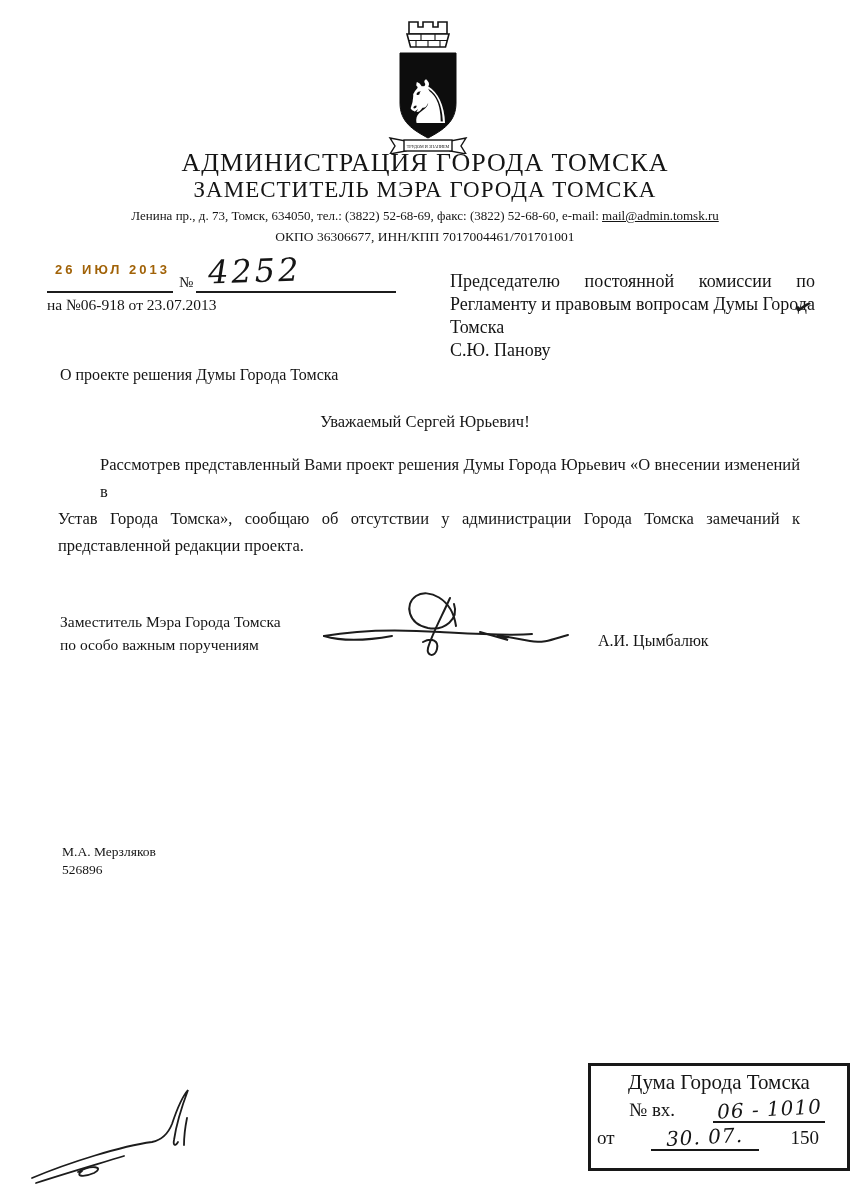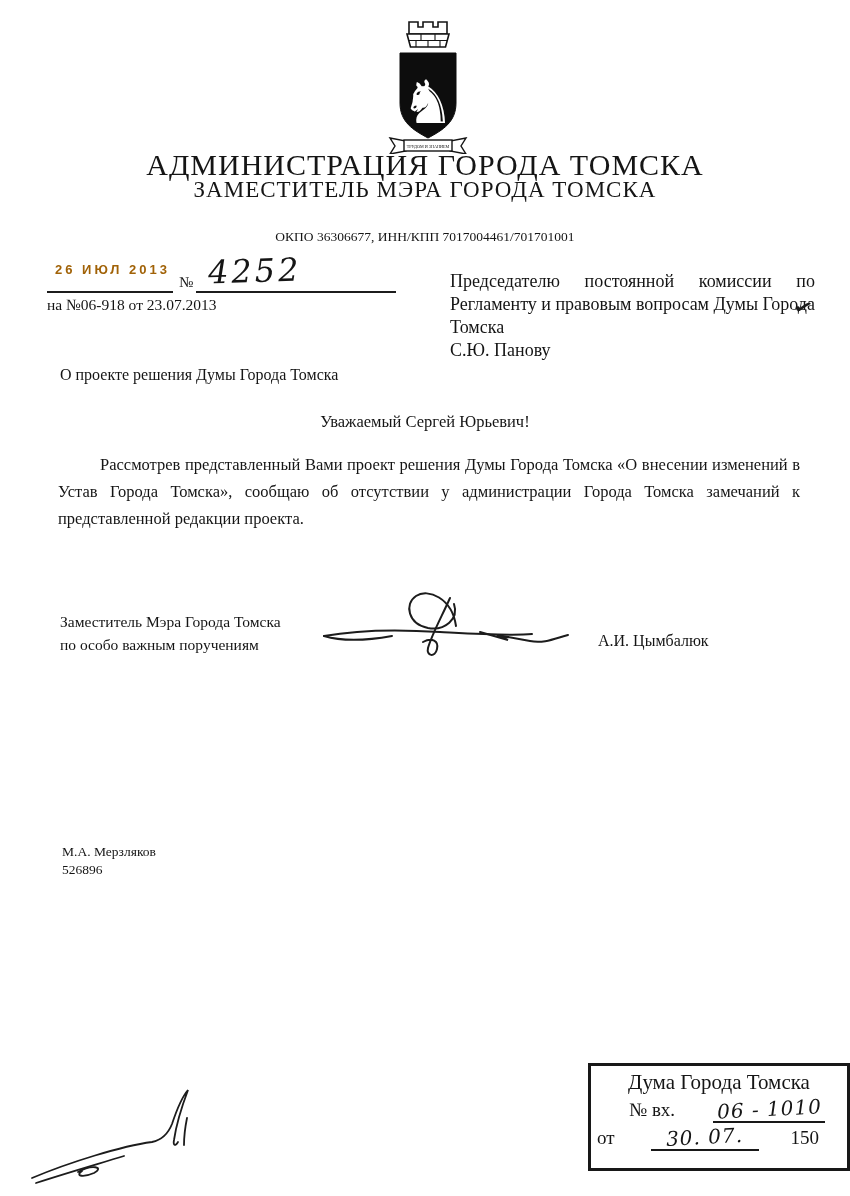--- a/index.html
+++ b/index.html
@@ -9,21 +9,21 @@
     margin: 0 auto;
     background: #ffffff;
     font-family: "Liberation Serif", serif;
     color: #151515;
     overflow: hidden;
   }
   .abs { position: absolute; }
   .center-line { left: 0; width: 850px; text-align: center; }
 
   
-  .org-name { top: 148px; font-size: 30px; letter-spacing: 1px; font-weight: 500; white-space: nowrap; }
+  .org-name { top: 148px; font-size: 26px; letter-spacing: 1px; font-weight: 500; white-space: nowrap; }
   .dept-name { top: 177px; font-size: 23px; letter-spacing: 1px; font-weight: 500; white-space: nowrap; }
   .contact-line { top: 208px; font-size: 13px; white-space: nowrap; }
   .contact-line .email { text-decoration: underline; }
   .codes-line { top: 229px; font-size: 13.5px; white-space: nowrap; }
 
   
   .date-stamp {
     left: 55px; top: 262px;
     font-family: "Liberation Sans", sans-serif;
     font-weight: 700; font-size: 13px; letter-spacing: 3px;
@@ -103,20 +103,21 @@
     <g stroke="#141414" stroke-width="1.4" fill="#ffffff">
       <path d="M14 124 l16 3 v10 l-16 3 5 -8 z"></path>
       <path d="M90 124 l-16 3 v10 l16 3 -5 -8 z"></path>
       <rect x="28" y="126" width="48" height="11"></rect>
       <text x="52" y="134" text-anchor="middle" font-size="4.2" fill="#141414" stroke="none" font-family="Liberation Serif, serif">ТРУДОМ И ЗНАНИЕМ</text>
     </g>
   </svg>
 
   <div class="abs center-line org-name">АДМИНИСТРАЦИЯ ГОРОДА ТОМСКА</div>
   <div class="abs center-line dept-name">ЗАМЕСТИТЕЛЬ МЭРА ГОРОДА ТОМСКА</div>
+  <div class="abs center-line contact-line"><span>Ленина пр., д. 73, Томск, 634050, тел.: (3822) 52-68-69, факс: (3822) 52-68-60, e-mail: </span><span class="email">mail@admin.tomsk.ru</span></div>
   <div class="abs center-line codes-line">ОКПО 36306677, ИНН/КПП 7017004461/701701001</div>
 
   <div class="abs date-stamp">26 ИЮЛ 2013</div>
   <div class="abs rule date-rule"></div>
   <div class="abs num-label">№</div>
   <div class="abs num-hw">4252</div>
   <div class="abs rule num-rule"></div>
   <div class="abs reply-line">на №06-918 от 23.07.2013</div>
 
   <div class="abs recipient">
@@ -124,21 +125,21 @@
     <div class="jl">Регламенту и правовым вопросам Думы Города</div>
     <div>Томска</div>
     <div>С.Ю. Панову</div>
   </div>
   <div class="abs checkmark">✓</div>
 
   <div class="abs subject">О проекте решения Думы Города Томска</div>
   <div class="abs center-line salutation">Уважаемый Сергей Юрьевич!</div>
 
   <div class="abs body-block">
-    <div class="jl indent">Рассмотрев представленный Вами проект решения Думы Города Томска «О внесении изменений в</div>
+    <div class="jl indent">Рассмотрев представленный Вами проект решения Думы Города Юрьевич «О внесении изменений в</div>
     <div class="jl">Устав Города Томска», сообщаю об отсутствии у администрации Города Томска замечаний к</div>
     <div>представленной редакции проекта.</div>
   </div>
 
   <div class="abs sig-title">
     <div>Заместитель Мэра Города Томска</div>
     <div>по особо важным поручениям</div>
   </div>
   <svg class="abs sig-svg" width="260" height="80" viewBox="0 0 260 80" fill="none" stroke="#1c1c1c" stroke-width="2" stroke-linecap="round">
     <path d="M138 40 C 134 12, 110 2, 98 10 C 86 18, 90 38, 110 42 C 127 45, 141 33, 136 18"></path>

